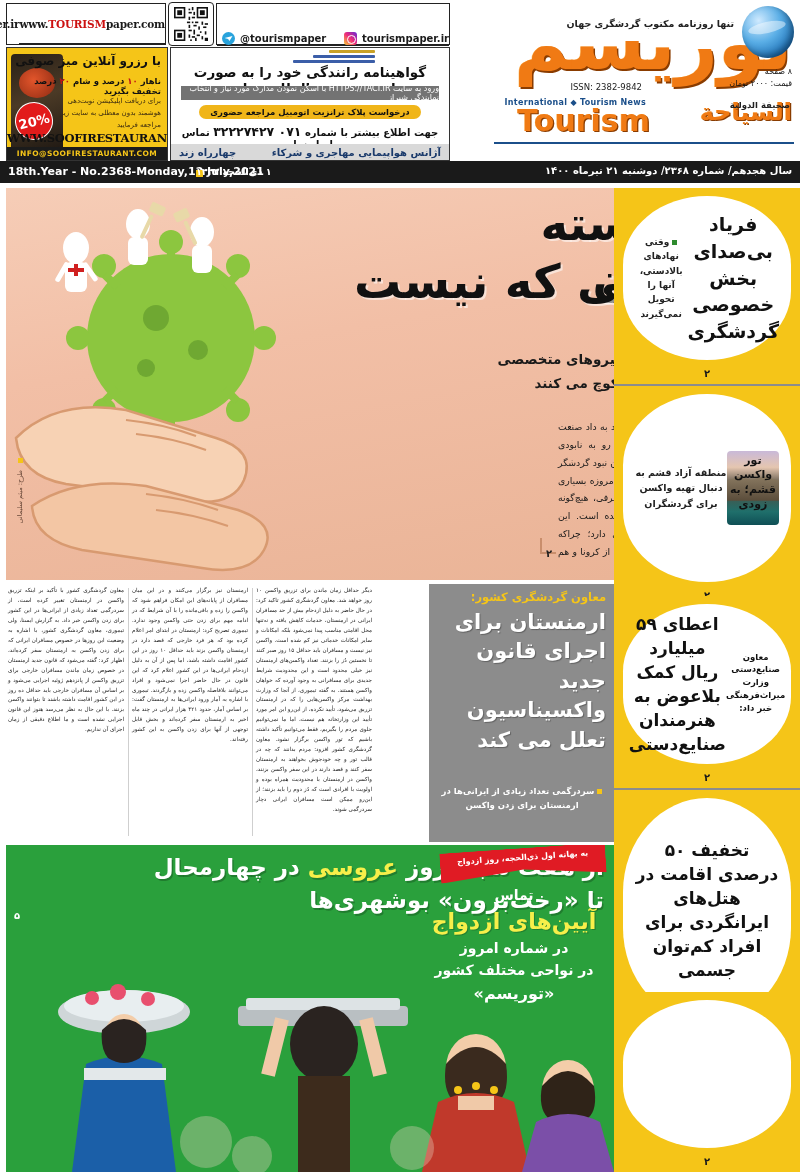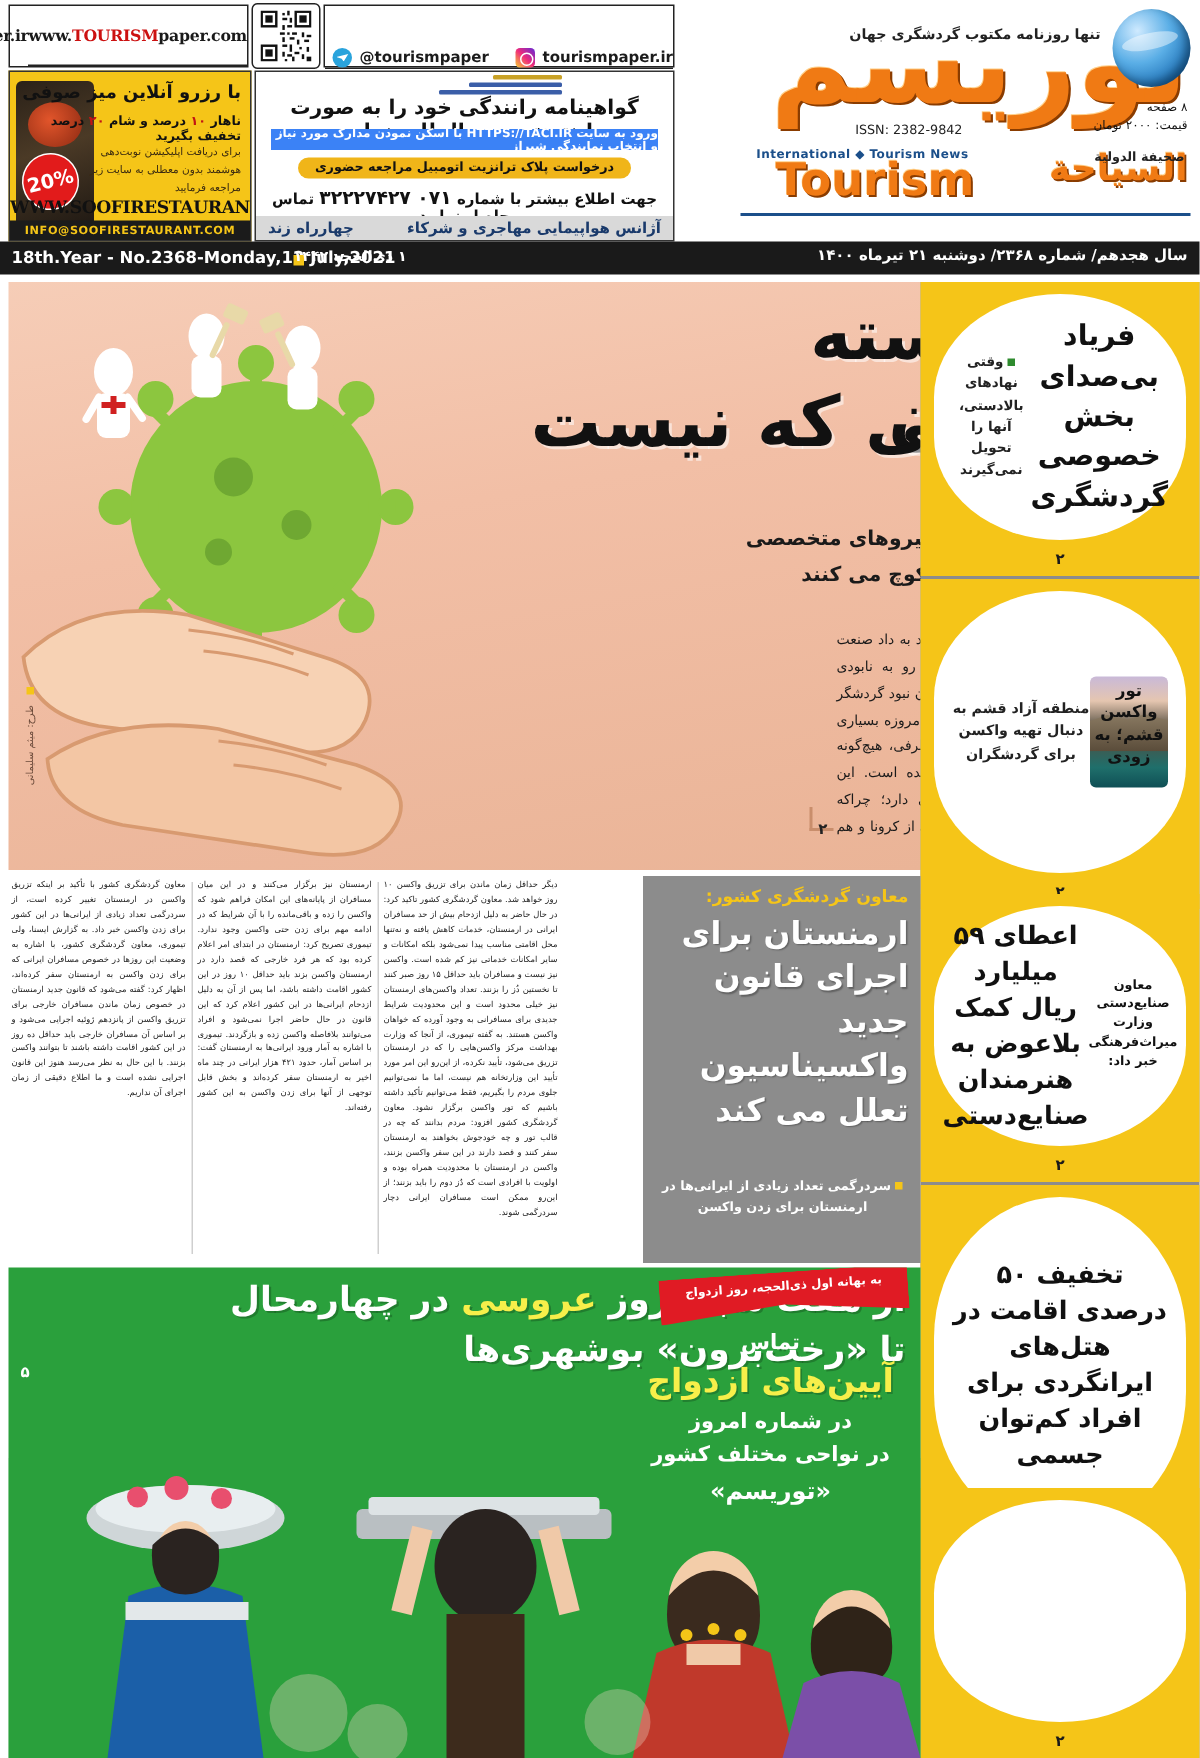--- a/index.html
+++ b/index.html
@@ -89,22 +89,22 @@
   .ad-soofi .mail{position:absolute;left:0;bottom:0;width:160px;height:13px;background:#1b1b1b;
      color:#f5c518;font-size:7.5px;font-weight:bold;display:flex;align-items:center;
      justify-content:center;direction:ltr;letter-spacing:.4px;}
 
   .ad-driving{position:absolute;left:170px;top:47px;width:278px;height:112px;
      border:1px solid #333;background:#fff;overflow:hidden;}
   .ad-driving .bars{position:absolute;right:74px;top:2px;width:90px;height:13px;}
   .ad-driving .bars i{position:absolute;display:block;background:#3b5ea8;height:3px;border-radius:1px;}
   .ad-driving .ttl{position:absolute;right:4px;top:16px;width:270px;text-align:center;
      font-size:13.5px;font-weight:bold;color:#111;}
-  .ad-driving .blue{position:absolute;right:10px;top:38px;width:258px;height:14px;background:#3b82f6;
-     color:#fff;font-size:8px;font-weight:bold;display:flex;align-items:center;
+  .ad-driving .blue{position:absolute;right:10px;top:38px;width:258px;height:14px;background:#737373;
+     color:#fff;font-size:8px;font-weight:normal;display:flex;align-items:center;
      justify-content:center;}
   .ad-driving .yellow{position:absolute;right:28px;top:57px;width:222px;height:14px;
      background:#f0b519;border-radius:7px;color:#111;font-size:8.5px;font-weight:bold;
      display:flex;align-items:center;justify-content:center;}
   .ad-driving .phone{position:absolute;right:4px;top:76px;width:270px;text-align:center;
      font-size:10px;font-weight:bold;color:#111;}
   .ad-driving .phone b{font-size:12.5px;letter-spacing:.5px;}
   .ad-driving .foot{position:absolute;left:0;bottom:0;width:278px;height:16px;background:#d9d9d9;
      display:flex;align-items:center;justify-content:space-between;padding:0 8px;
      box-sizing:border-box;}

